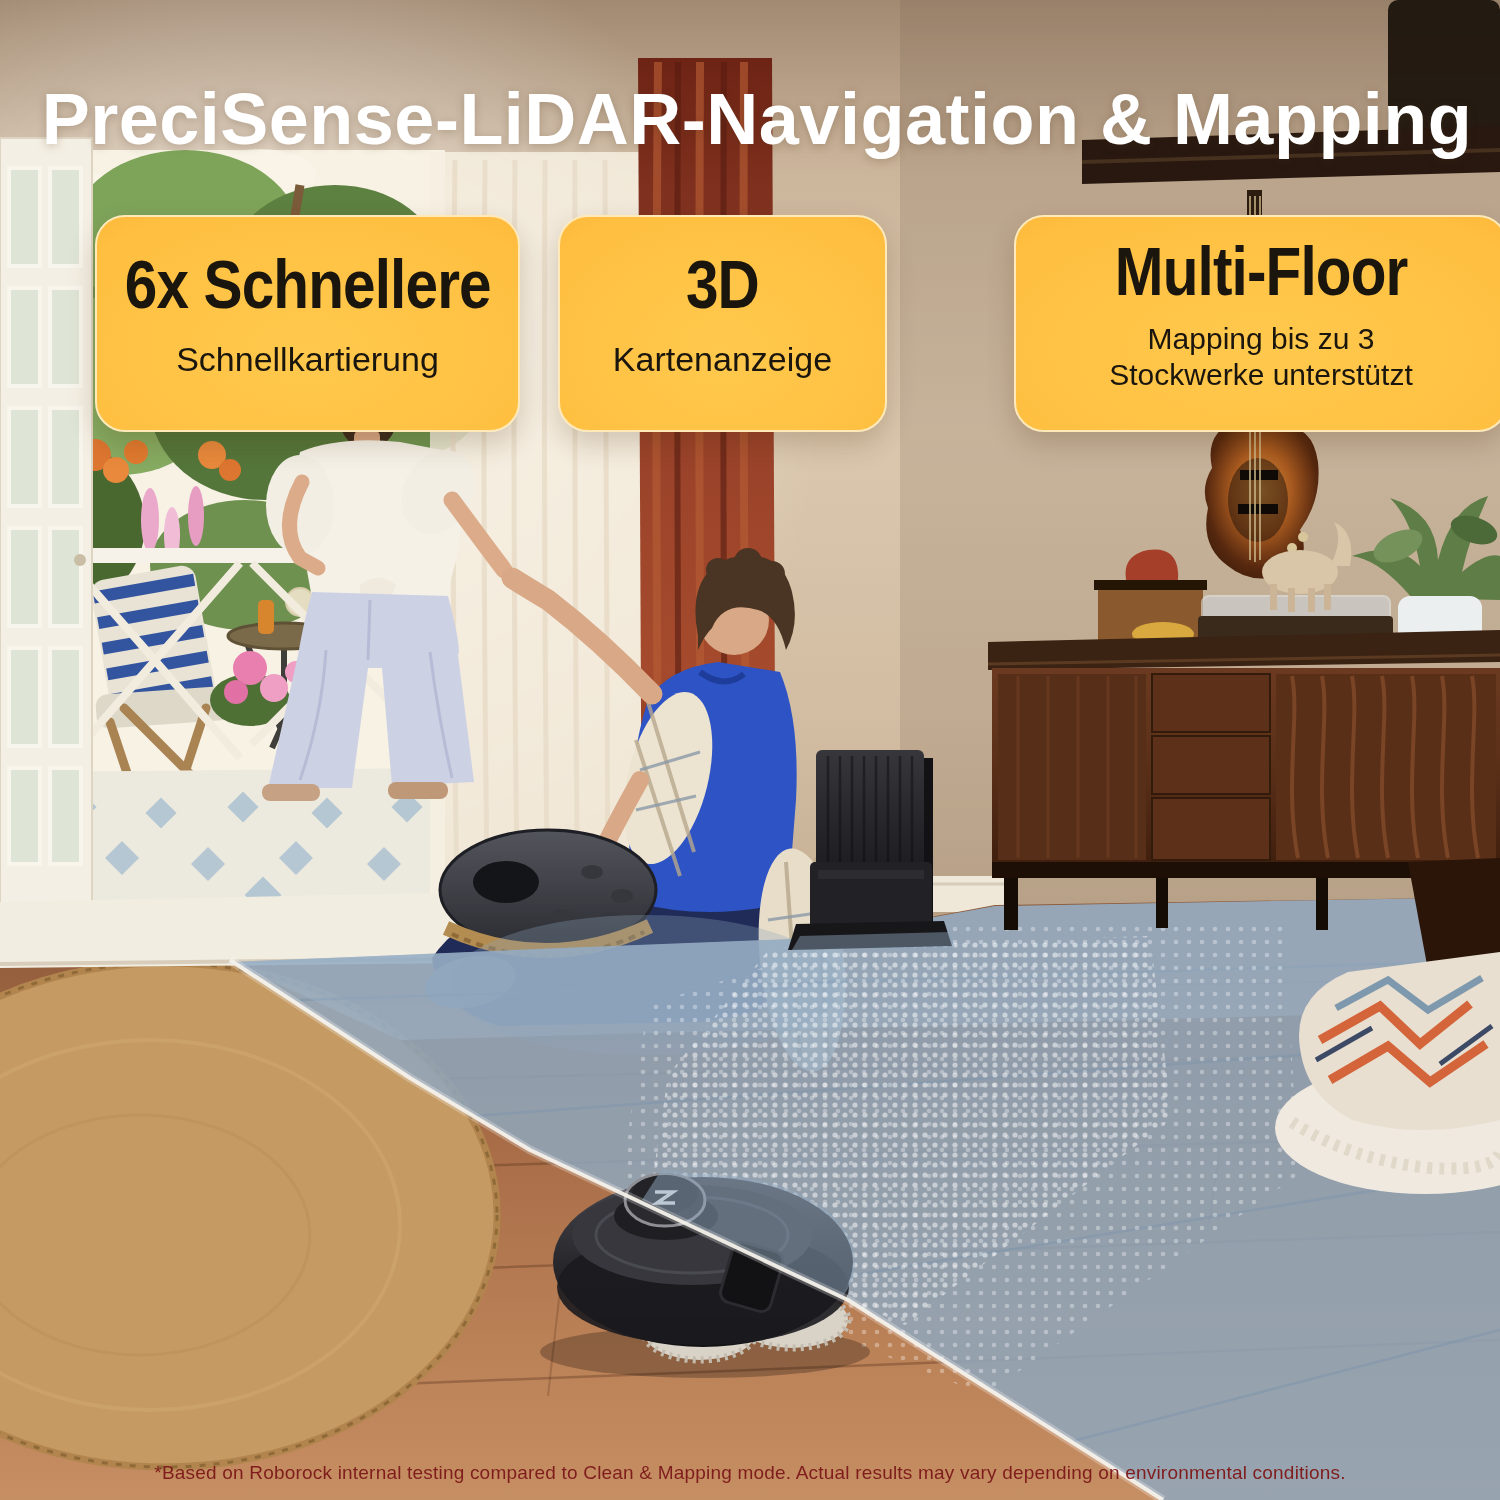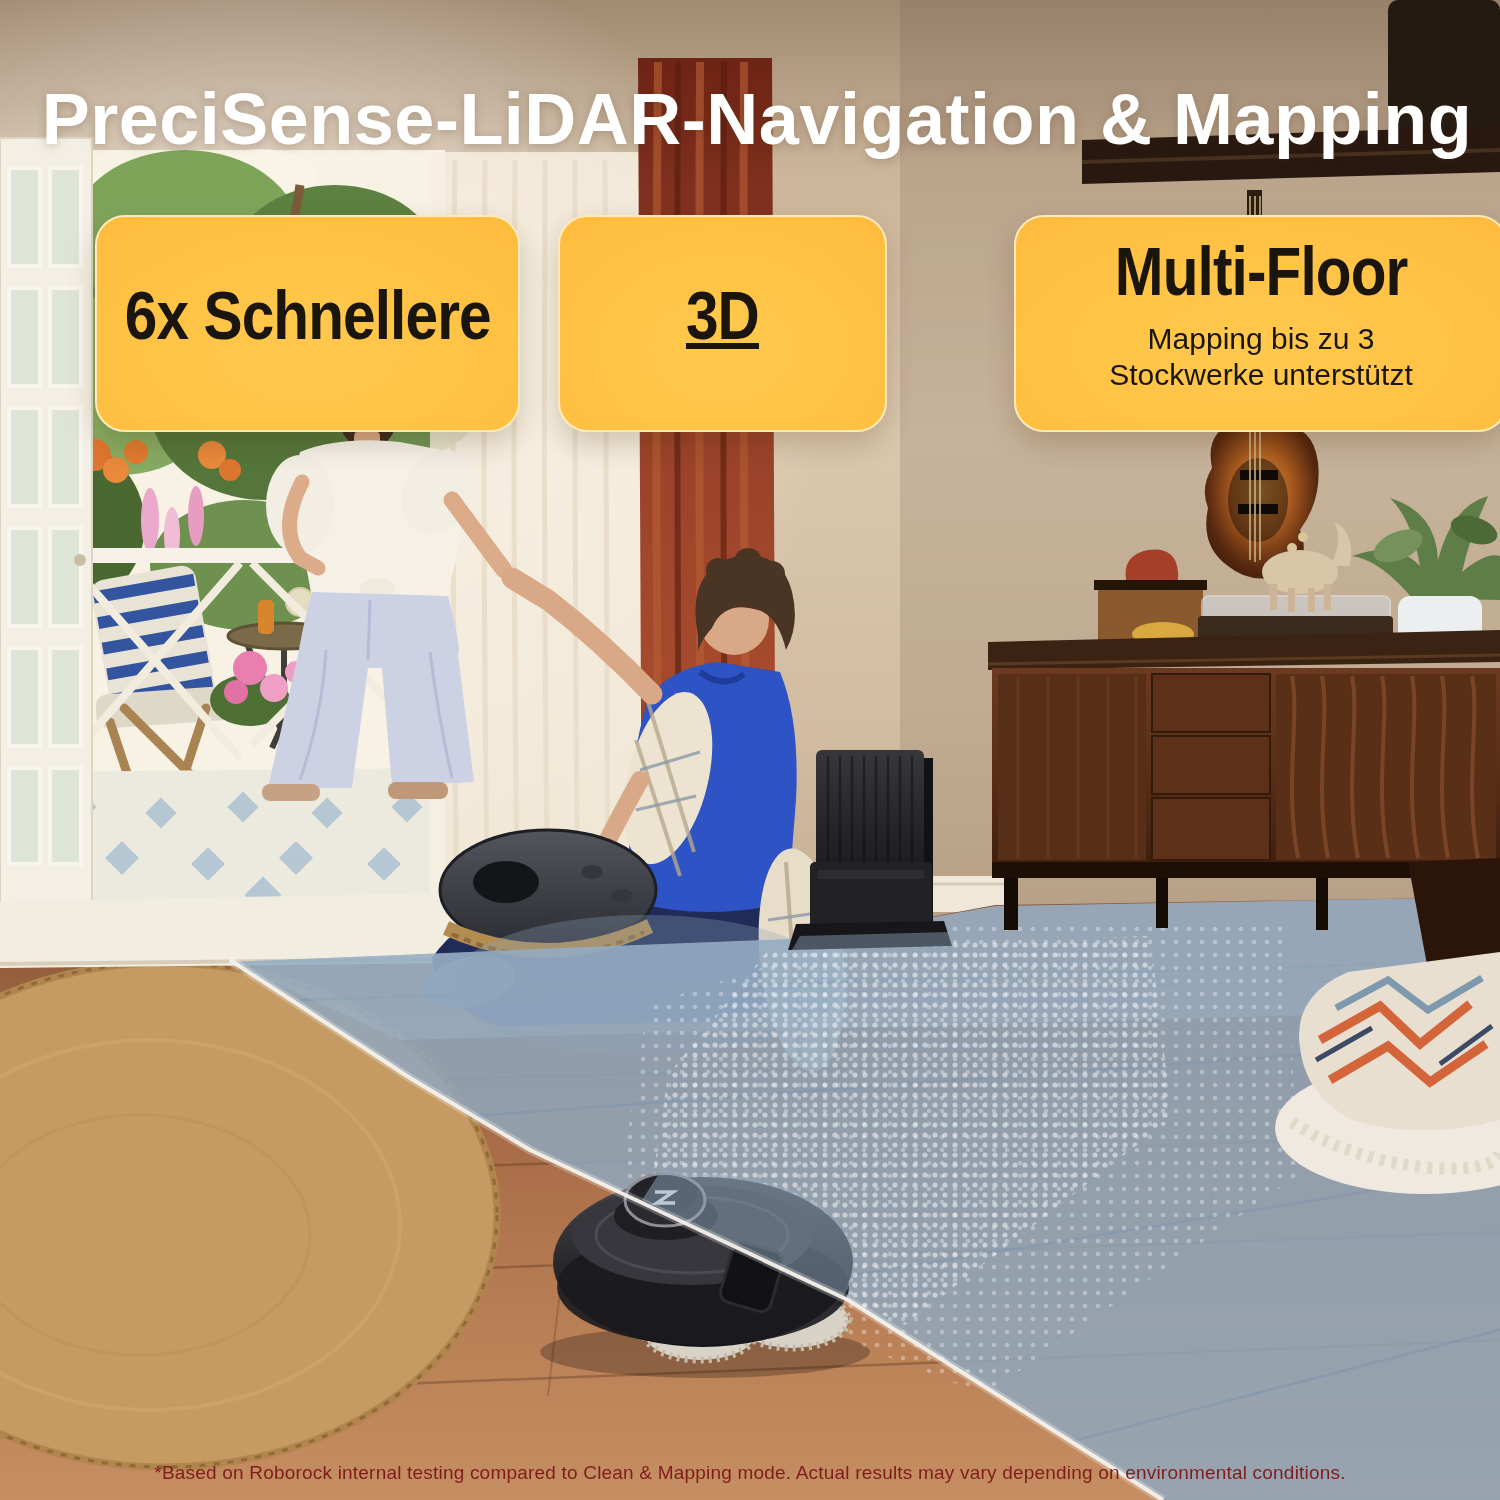--- a/index.html
+++ b/index.html
@@ -19,21 +19,21 @@
     background:radial-gradient(130% 150% at 50% 62%,
       var(--card-gradient-center,#ffc94d) 0%,
       #ffbf40 48%,
       var(--card-gradient-edge,#f79f33) 100%);
     border:2px solid var(--card-border,#ffe9b8);
     box-shadow:0 12px 28px rgba(70,40,0,.20);
     display:flex;flex-direction:column;align-items:center;justify-content:center;
     color:var(--card-text,#1a150d);box-sizing:border-box;padding:8px 10px 24px;
   }
   .card-1{left:95px;width:425px;}
-  .card-2{left:558px;width:329px;text-decoration:underline;}
+  .card-2{left:558px;width:329px;}
   .card-3{left:1014px;width:494px;}
   .card-heading{
     font-size:68px;font-weight:700;line-height:1.02;letter-spacing:-1px;
     transform:scaleX(.86);transform-origin:50% 50%;white-space:nowrap;
   }
   .card-sub{font-size:34px;margin-top:20px;line-height:1.22;text-align:center;max-width:380px;}
   .card-3 .card-sub{font-size:30px;margin-top:14px;}
   .footer{
     position:absolute;left:0;bottom:16px;width:100%;text-align:center;
     font-size:19px;letter-spacing:.2px;color:#7f1d1d;
@@ -425,23 +425,25 @@
     <g>
       <polyline points="230,960 410,1078 530,1150 848,1300 1163,1500" fill="none" stroke="#ffffff" stroke-width="9" opacity=".25" stroke-linejoin="round"></polyline>
       <polyline points="230,960 410,1078 530,1150 848,1300 1163,1500" fill="none" stroke="#f4f1ea" stroke-width="4" opacity=".95" stroke-linejoin="round"></polyline>
     </g>
   </svg>
 
   <div class="title">PreciSense-LiDAR-Navigation &amp; Mapping</div>
 
   <div class="card card-1">
     <div class="card-heading">6x Schnellere</div>
+    <div class="card-sub">Schnellkartierung</div>
   </div>
   <div class="card card-2">
     <div class="card-heading">3D</div>
+    <div class="card-sub">Kartenanzeige</div>
   </div>
   <div class="card card-3">
     <div class="card-heading">Multi-Floor</div>
     <div class="card-sub">Mapping bis zu 3 Stockwerke unterstützt</div>
   </div>
 
   <div class="footer">*Based on Roborock internal testing compared to Clean &amp; Mapping mode.  Actual results may vary depending on environmental conditions.</div>
 
 </div>
 

